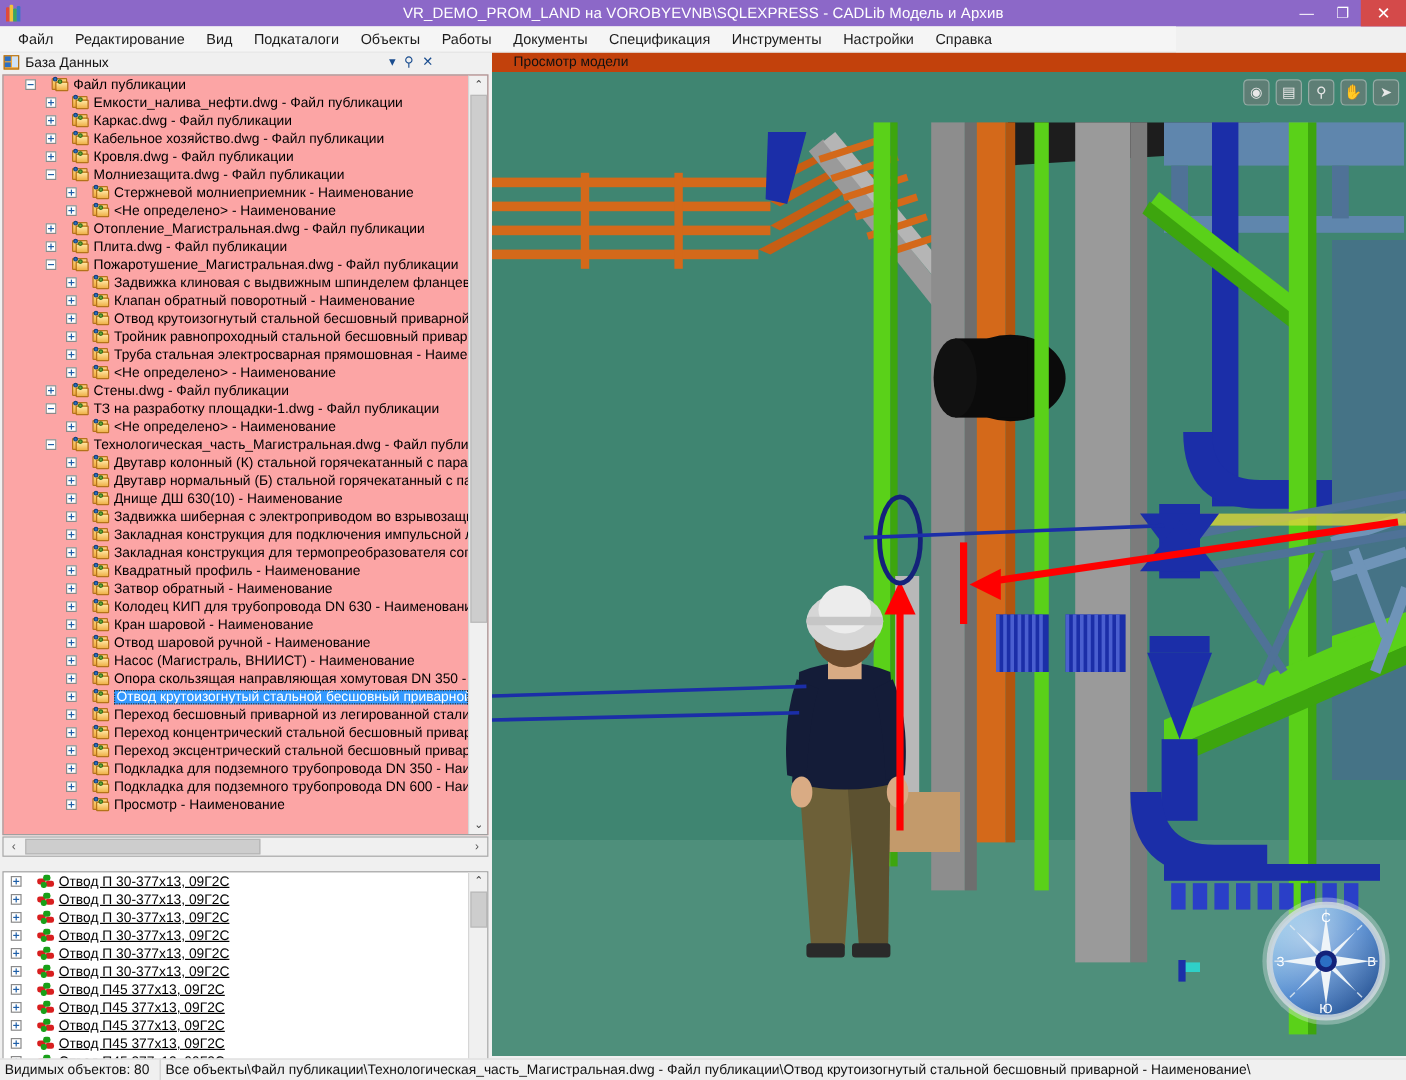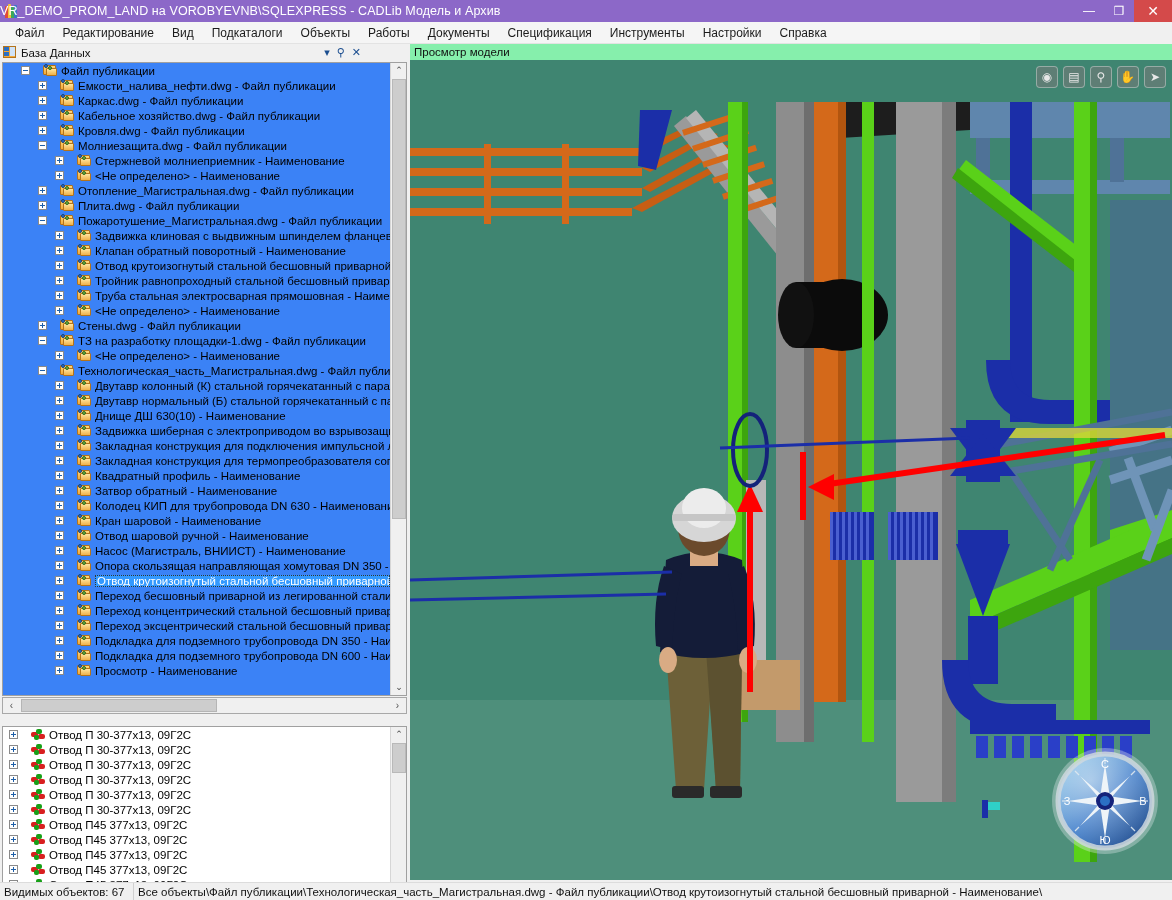--- a/index.html
+++ b/index.html
@@ -16,21 +16,21 @@
   .titlebar {
     position:absolute; left:0; top:0; width:1172px; height:22px;
     background:#8c68c8;
     display:flex; align-items:center;
   }
   .app-icon {
     width:16px; height:16px; margin-left:4px; position:relative; flex:none;
   }
   .app-icon .bk { position:absolute; bottom:1px; width:3px; border-radius:1px 1px 0 0; }
   .title-text {
-    position:absolute; left:0; right:0; text-align:left;
+    position:absolute; left:0; right:0; text-align:center;
     color:#ffffff; font-size:12.5px; letter-spacing:.1px;
     pointer-events:none;
   }
   .win-btns { margin-left:auto; display:flex; height:22px; }
   .win-btn {
     width:30px; height:22px; display:flex; align-items:center; justify-content:center;
     color:#fff; font-size:12px; line-height:1;
   }
   .win-btn.close { background:#d44a4a; width:38px; font-size:14px; }
 
@@ -54,21 +54,21 @@
     padding-left:3px; gap:4px;
   }
   .db-icon { width:14px; height:13px; position:relative; flex:none; }
   .dock-title { font-size:11.5px; color:#111; white-space:nowrap; }
   .dock-hdr-btns { margin-left:auto; display:flex; align-items:center; gap:7px; padding-right:6px; }
   .hdr-btn { color:#1a4d8f; font-size:11px; line-height:1; }
 
   
   .tree-panel {
     position:absolute; left:2px; top:18px; width:405px; height:634px;
-    background:#3b82f6; border:1px solid #a0a0a0; overflow:hidden;
+    background:#fca5a5; border:1px solid #a0a0a0; overflow:hidden;
   }
   .tree-scroll {
     position:absolute; left:0; top:0; right:16px; bottom:0; overflow:hidden;
   }
   .tree-row {
     height:15px; display:flex; align-items:center; white-space:nowrap;
     font-size:11.5px; color:#000; position:relative;
   }
   .tree-row .lbl { overflow:hidden; text-overflow:clip; }
   .tree-row.selected .lbl {
@@ -119,21 +119,21 @@
   }
   .vs-btn { height:15px; width:16px; text-align:center; font-size:9px; color:#444; line-height:15px; }
   .vs-btn.down { position:absolute; bottom:0; left:0; }
   .vs-thumb { position:absolute; left:1px; width:14px; background:#cdcdcd; border:1px solid #b9b9b9; }
 
   
   .viewport-dock {
     position:absolute; left:410px; top:44px; width:762px; height:836px;
   }
   .vp-header {
-    height:16px; background:#86efac; display:flex; align-items:center; padding-left:4px;
+    height:16px; background:#c2410c; display:flex; align-items:center; padding-left:18px;
     font-size:11.5px; color:#111;
   }
   .vp-canvas {
     position:absolute; left:0; top:16px; width:762px; height:820px;
     overflow:hidden; background:#3f8571;
   }
   .vp-canvas svg { display:block; }
 
   .vp-toolbar {
     position:absolute; right:6px; top:22px; display:flex; gap:5px;
@@ -714,21 +714,21 @@
       </div>
     </div>
 
     <div class="h-scroll">
       <div class="hs-arrow">‹</div>
       <div class="hs-thumb" style="width:196px;margin-left:1px;"></div>
       <div class="hs-arrow" style="margin-left:auto;">›</div>
     </div>
 
     <div class="list-panel">
-      <div id="list-scroll" style="position:absolute;left:0;top:0;right:16px;bottom:0;overflow:hidden;">
+      <div id="list-scroll" style="position:absolute;left:0;top:0;right:16px;bottom:0;overflow:hidden;text-decoration:underline;">
           <div class="list-row">
             <span style="width: 6px; flex: 0 0 auto;"></span>
             <span class="expander plus"></span>
             <span class="dots"></span>
             <span class="part-icon">
               <span class="pi" style="left:0;top:4px;width:7px;height:5px;background:#d81f1f;"></span>
               <span class="pi" style="left:5px;top:1px;width:6px;height:5px;background:#18a018;"></span>
               <span class="pi" style="left:7px;top:6px;width:7px;height:5px;background:#d81f1f;"></span>
               <span class="pi" style="left:3px;top:7px;width:5px;height:5px;background:#18a018;"></span>
             </span>
@@ -1120,17 +1120,17 @@
         <circle cx="55" cy="55" r="5" fill="#2b6fc4"></circle>
         <text x="55" y="22" font-family="Liberation Sans, sans-serif" font-size="11" fill="#ffffff" text-anchor="middle">С</text>
         <text x="55" y="98" font-family="Liberation Sans, sans-serif" font-size="11" fill="#ffffff" text-anchor="middle">Ю</text>
         <text x="93" y="59" font-family="Liberation Sans, sans-serif" font-size="11" fill="#ffffff" text-anchor="middle">В</text>
         <text x="17" y="59" font-family="Liberation Sans, sans-serif" font-size="11" fill="#ffffff" text-anchor="middle">З</text>
       </svg>
     </div>
   </div>
 
   <div class="statusbar">
-    <div class="sb-cell a">Видимых объектов: 67</div>
+    <div class="sb-cell a">Видимых объектов: 80</div>
     <div class="sb-cell b">Все объекты\Файл публикации\Технологическая_часть_Магистральная.dwg - Файл публикации\Отвод крутоизогнутый стальной бесшовный приварной - Наименование\</div>
   </div>
 
 </div>
 
 </body></html>

